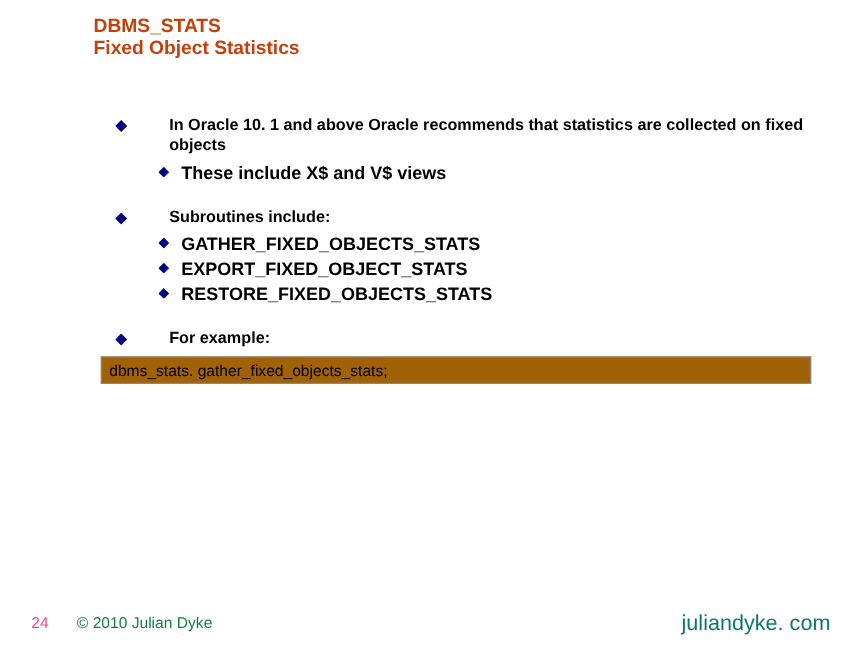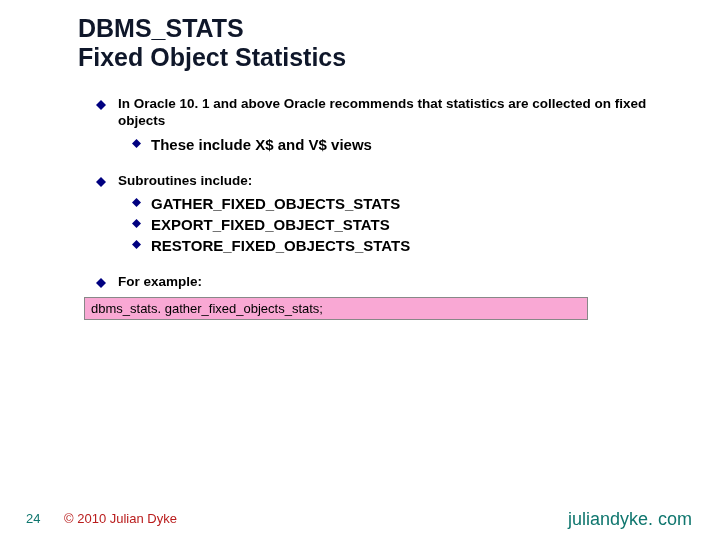--- a/index.html
+++ b/index.html
@@ -1,33 +1,33 @@
 <!DOCTYPE html>
 <html><head>
 <meta charset="utf-8">
 <style>
   * { margin: 0; padding: 0; box-sizing: border-box; }
   html, body { width: 720px; height: 540px; background: #fff; font-family: Arial, Helvetica, sans-serif; color: #000; }
   .slide { position: relative; width: 720px; height: 540px; }
   .title-block { position: absolute; left: 78px; top: 14px; }
-  .title-line { color: #0f172a; font-weight: bold; font-size: 25px; line-height: 1.15; }
+  .title-line { color: #c2410c; font-weight: bold; font-size: 16px; line-height: 1.15; }
   .content { position: absolute; left: 96px; top: 96px; right: 40px; }
-  .bullet-row { display: flex; align-items: flex-start; margin-bottom: 6px; }
+  .bullet-row { display: flex; align-items: flex-start; margin-bottom: 6px; gap: 23px; }
   .bullet-icon { flex: 0 0 auto; margin-right: 12px; margin-top: 4px; }
   .bullet-icon svg { display: block; }
   .bullet-text { font-size: 13.5px; font-weight: bold; line-height: 1.25; }
   .sub-list { margin-left: 36px; margin-top: 2px; }
   .sub-row { display: flex; align-items: flex-start; margin-bottom: 2px; }
   .sub-row .bullet-icon { margin-right: 10px; margin-top: 3px; }
   .sub-text { font-size: 15px; font-weight: bold; line-height: 1.25; }
   .section-gap { height: 16px; }
-  .code-box { margin-left: -12px; margin-top: 6px; margin-bottom: 6px; width: 504px; background: #f9a8d4; border: 1px solid #888; padding: 3px 6px; font-size: 13px; font-family: Arial, Helvetica, sans-serif; }
+  .code-box { margin-left: -12px; margin-top: 6px; margin-bottom: 6px; width: 592px; background: #a16207; border: 1px solid #888; padding: 3px 6px; font-size: 13px; font-family: Arial, Helvetica, sans-serif; }
   .footer { position: absolute; left: 0; bottom: 14px; width: 100%; }
-  .page-num { position: absolute; left: 26px; bottom: 0; font-size: 13px; color: #0f766e; }
-  .copyright { position: absolute; left: 64px; bottom: 0; font-size: 13px; color: #b91c1c; }
+  .page-num { position: absolute; left: 26px; bottom: 0; font-size: 13px; color: #ec4899; }
+  .copyright { position: absolute; left: 64px; bottom: 0; font-size: 13px; color: #15803d; }
   .site { position: absolute; right: 28px; bottom: -4px; font-size: 18px; font-weight: normal; color: #0f766e; }
 </style>
 </head>
 <body>
 
 <div class="slide">
 
   <div class="title-block">
     <div class="title-line">DBMS_STATS</div>
     <div class="title-line">Fixed Object Statistics</div>

